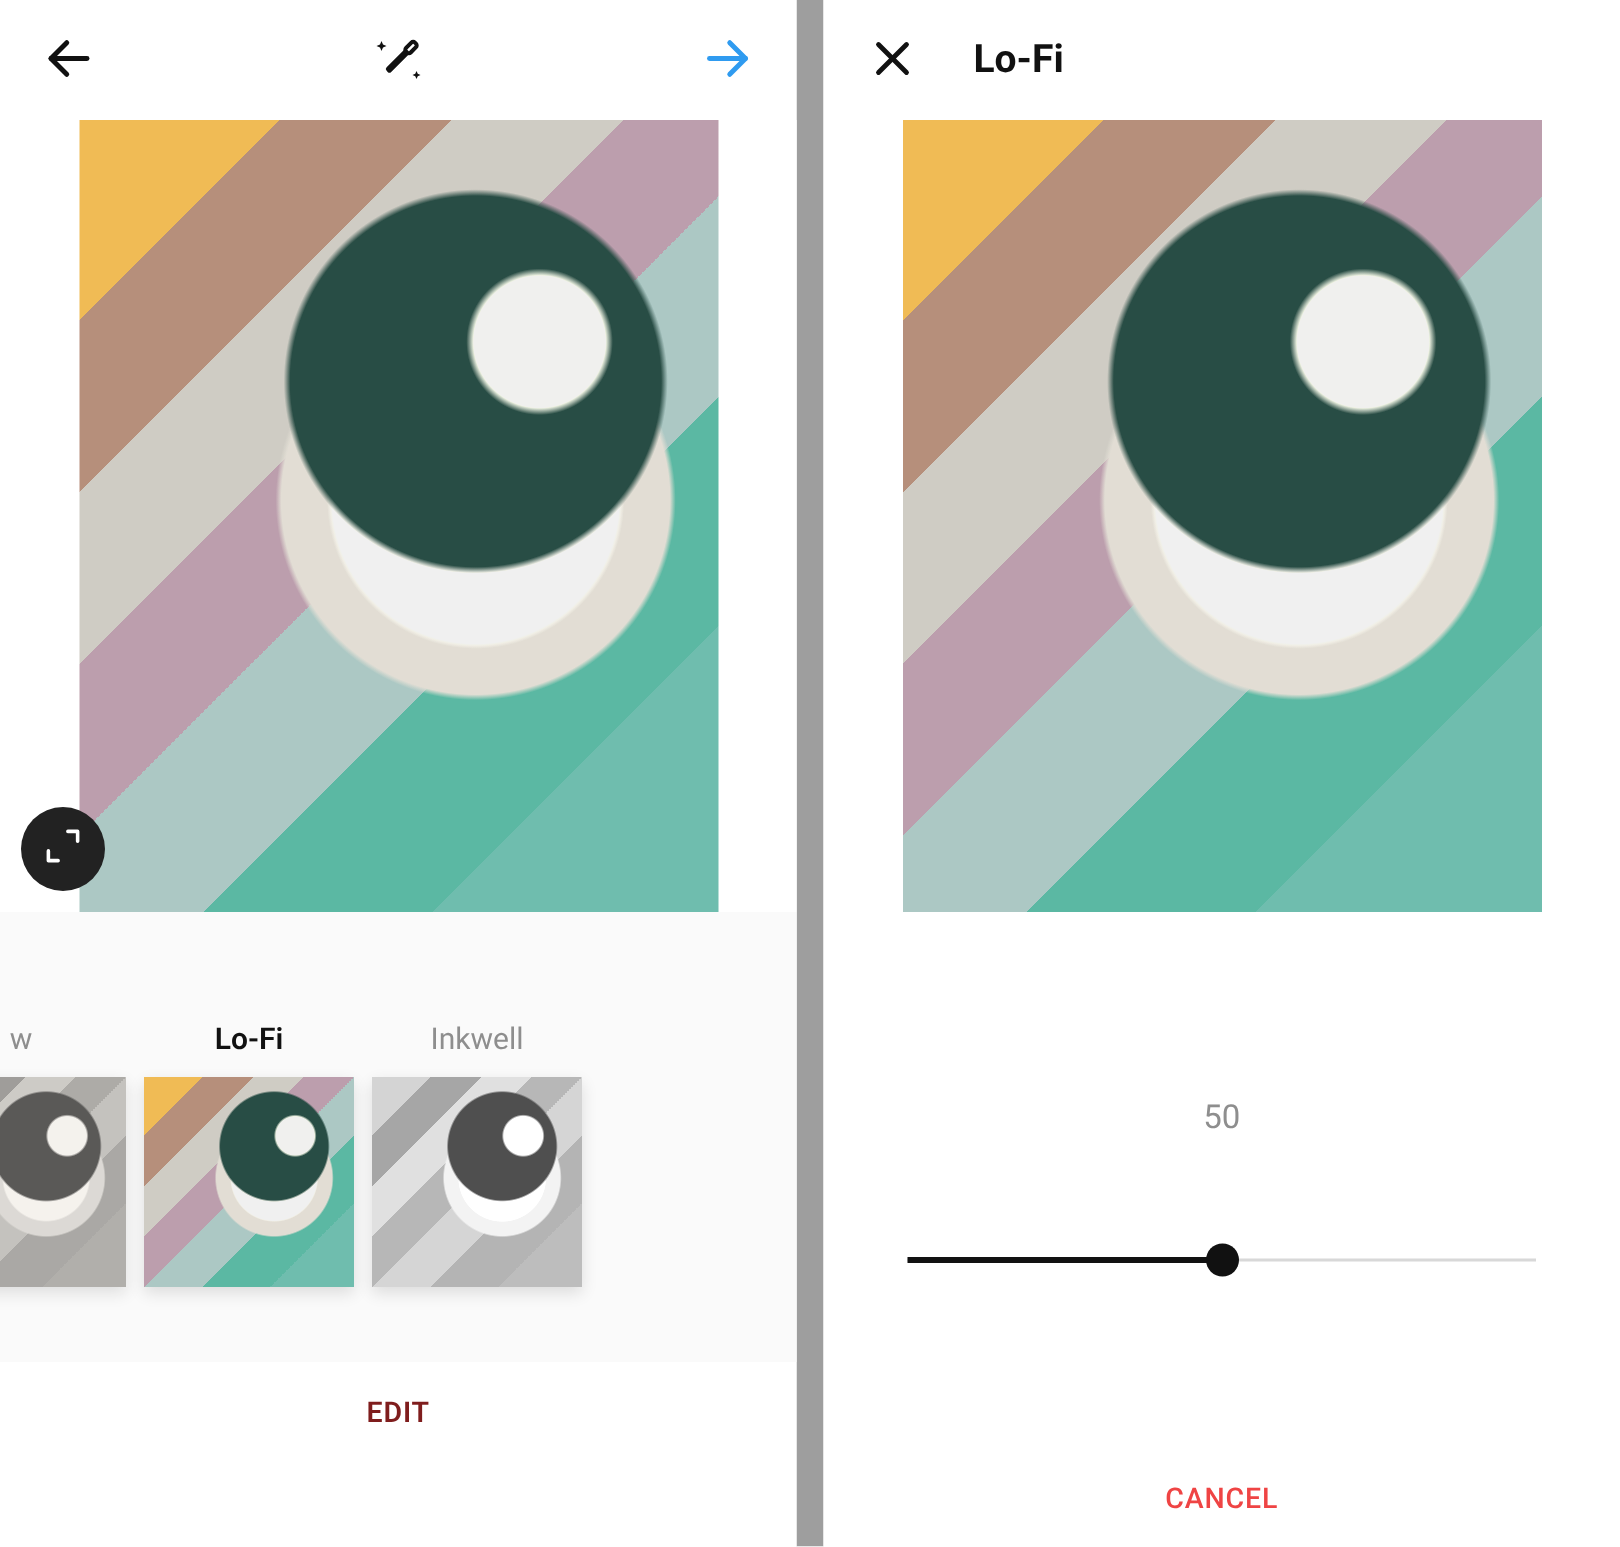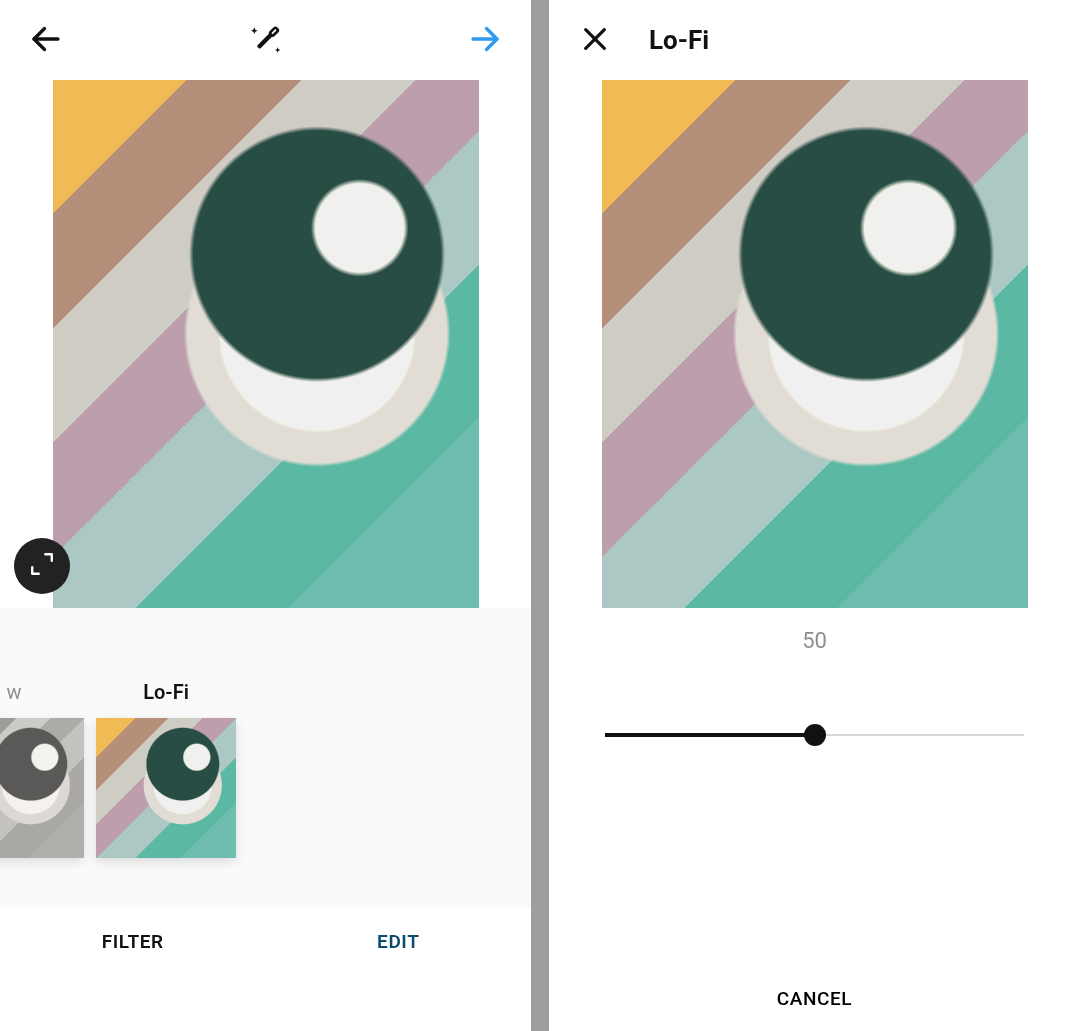--- a/index.html
+++ b/index.html
@@ -18,37 +18,37 @@
   .filters-strip { background: #fafafa; padding-top: 72px; padding-bottom: 24px; height: 300px; overflow: hidden; }
   .filters-row { display: flex; gap: 12px; padding-left: 0; margin-left: -56px; }
   .filter-item { width: 140px; display: flex; flex-direction: column; align-items: center; flex: 0 0 auto; }
   .filter-label { font-size: 20px; margin-bottom: 14px; color: #8e8e8e; font-weight: 400; }
   .filter-label.selected { color: #111; font-weight: 600; }
   .filter-thumb { width: 140px; height: 140px; background: #b8b1a8; box-shadow: 0 4px 10px rgba(0,0,0,.12); }
 
   .bottom-tabs { height: 66px; display: flex; align-items: center; border-top: 0 solid #e0e0e0; }
   .tab { flex: 1; text-align: center; font-size: 19px; letter-spacing: 0.6px; font-weight: 600; }
   .tab.active { color: #111; }
-  .tab.inactive { color: #0c4a6e; }
+  .tab.inactive { color: #7f1d1d; }
 
   
   .top-bar-right { height: 80px; display: flex; align-items: center; padding: 0 24px; gap: 32px; }
   .screen-title { font-size: 26px; font-weight: 700; color: #111; }
   .preview-area-r { display: flex; justify-content: center; }
   .preview-img-r { width: 426px; height: 528px; background: #999; }
 
-  .slider-area { flex: 1; display: flex; flex-direction: column; align-items: center; justify-content: flex-start; padding: 0 56px 10px; }
+  .slider-area { flex: 1; display: flex; flex-direction: column; align-items: center; justify-content: center; padding: 0 56px 10px; }
   .slider-value { font-size: 22px; color: #8e8e8e; margin-bottom: 72px; margin-top: 20px; }
   .slider-track { position: relative; width: 100%; height: 20px; display: flex; align-items: center; cursor: pointer; }
   .track-bg { position: absolute; left: 0; right: 0; height: 2px; background: #d8d8d8; }
   .track-fill { position: absolute; left: 0; height: 4px; background: #111; }
   .track-knob { position: absolute; width: 22px; height: 22px; border-radius: 50%; background: #111; transform: translateX(-50%); }
 
   .bottom-actions { height: 66px; display: flex; align-items: center; }
-  .action-btn { flex: 1; text-align: center; font-size: 19px; letter-spacing: 0.6px; font-weight: 500; color: #000000; cursor: pointer; }
+  .action-btn { flex: 1; text-align: center; font-size: 19px; letter-spacing: 0.6px; font-weight: 500; color: #ef4444; cursor: pointer; }
 
   
   .succulent {
     background:
       radial-gradient(circle at 72% 28%, #eef0e4 0 9%, transparent 10%),
       radial-gradient(circle at 62% 33%, #3f5a54 0 28%, transparent 29%),
       radial-gradient(circle at 62% 48%, #f1efe9 0 25%, #d9d6cf 26% 34%, transparent 35%),
       linear-gradient(135deg, #e9b96e 0 14%, #b19485 14% 26%, #c9c7c1 26% 38%, #b7a1ac 38% 50%, #aec3c0 50% 64%, #6fb4a4 64% 80%, #7fb8ad 80% 100%);
   }
   .succulent.lofi { filter: contrast(1.25) saturate(1.15) brightness(.94); }
@@ -113,25 +113,28 @@
     <div class="filters-strip">
       <div class="filters-row">
         <div class="filter-item">
           <div class="filter-label">w</div>
           <div class="filter-thumb succulent willow"></div>
         </div>
         <div class="filter-item">
           <div class="filter-label selected">Lo-Fi</div>
           <div class="filter-thumb succulent lofi"></div>
         </div>
+        <div class="filter-item">
+          <div class="filter-label">Inkwell</div>
+          <div class="filter-thumb succulent inkwell"></div>
+        </div>
       </div>
     </div>
 
     <div class="bottom-tabs">
-      <div class="tab active">FILTER</div>
       <div class="tab inactive">EDIT</div>
     </div>
   </div>
 
   <div class="divider"></div>
 
   <div class="pane">
     <div class="top-bar-right">
       <button class="icon-btn">
         <span>

